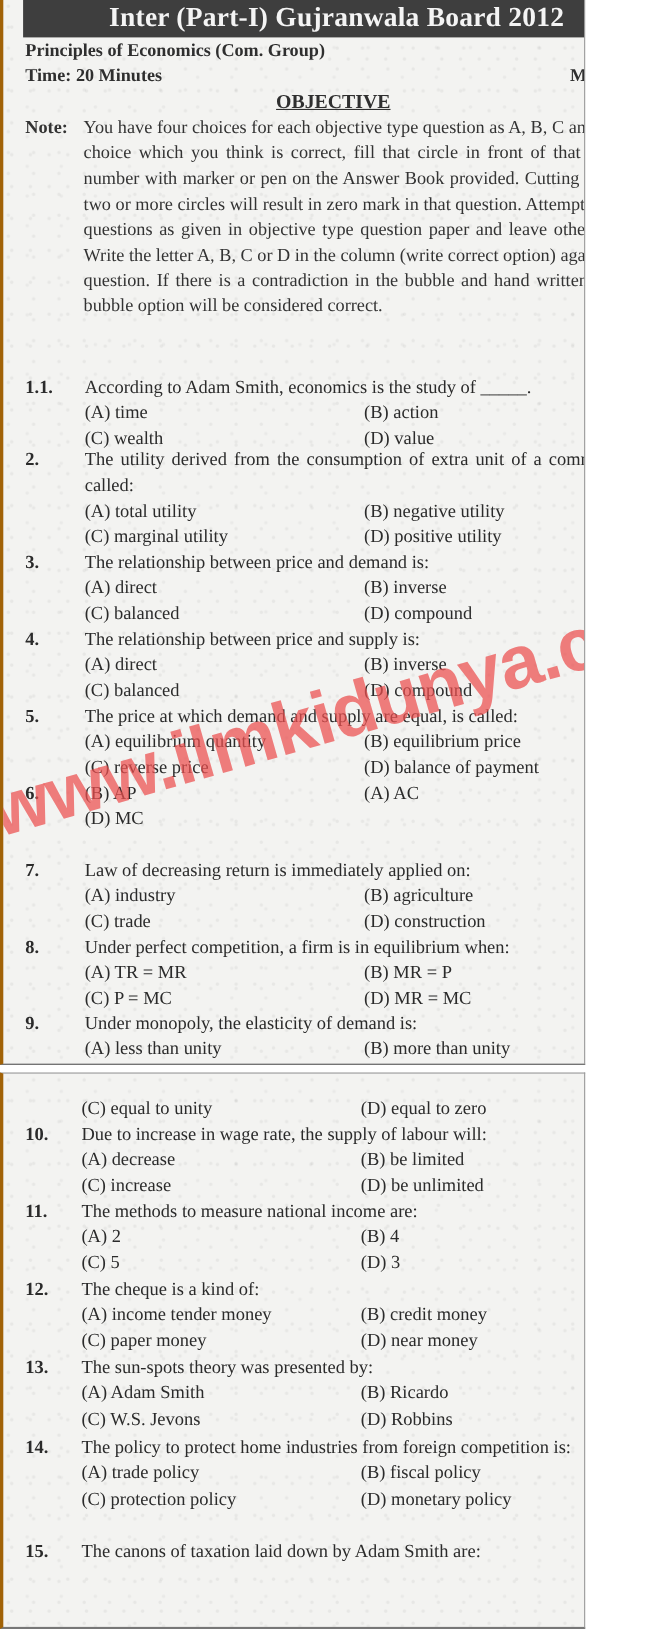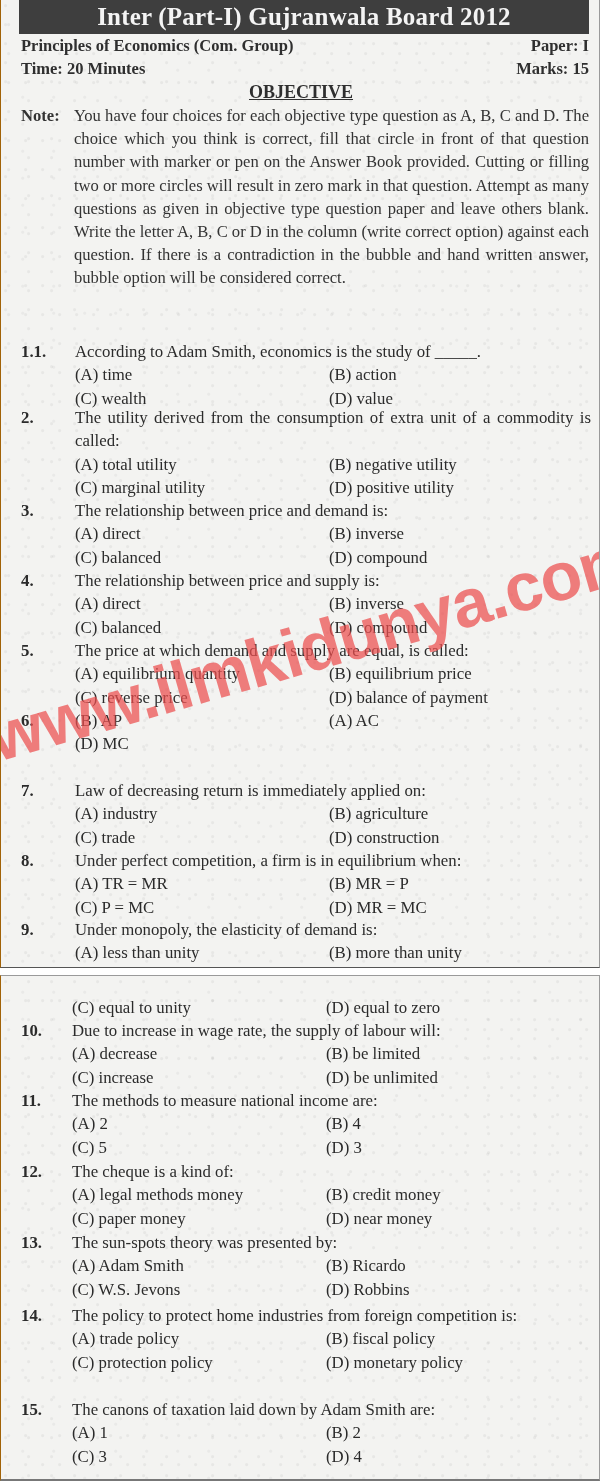--- a/index.html
+++ b/index.html
@@ -1,22 +1,22 @@
 <!DOCTYPE html>
 <html><head>
 <meta charset="utf-8">
 <style>
   * { box-sizing: border-box; margin: 0; padding: 0; }
   html, body { width: 600px; height: 1481px; background: #ffffff; overflow: hidden; }
   body { position: relative; font-family: "Liberation Serif", "DejaVu Serif", serif; color: #2a2a2a; }
 
   .page-part {
-    position: absolute; left: 0; width: 600px;
+    position: absolute; left: 0; width: 532px;
     background: #f3f3f1;
-    border-left: 1px solid #a16207; border-right: 1px solid #9a9a9a;
+    border-left: 3px solid #a16207; border-right: 1px solid #9a9a9a;
     overflow: hidden;
   }
   #part-top { top: 0; height: 968px; border-bottom: 1px solid #555; }
   #part-bottom { top: 975px; height: 506px; border-top: 1px solid #9a9a9a; border-bottom: 2px solid #777; padding-left: 40px; }
 
   .speckle {
     position: absolute; inset: 0; pointer-events: none;
     background-image:
       radial-gradient(circle at 20% 30%, rgba(0,0,0,0.05) 0 1px, transparent 2px),
       radial-gradient(circle at 70% 60%, rgba(0,0,0,0.04) 0 1px, transparent 2px),
@@ -223,21 +223,21 @@
       <span class="opt">(B) 4</span>
       <span class="opt">(C) 5</span>
       <span class="opt">(D) 3</span>
     </div>
   </div>
 
   <div class="q q-bottom" style="top:184px;">
     <span class="q-num">12.</span>
     <div class="q-text">The cheque is a kind of:</div>
     <div class="opts">
-      <span class="opt">(A) legal methods money</span>
+      <span class="opt">(A) income tender money</span>
       <span class="opt">(B) credit money</span>
       <span class="opt">(C) paper money</span>
       <span class="opt">(D) near money</span>
     </div>
   </div>
 
   <div class="q q-bottom" style="top:255px;">
     <span class="q-num">13.</span>
     <div class="q-text">The sun-spots theory was presented by:</div>
     <div class="opts">
@@ -255,20 +255,14 @@
       <span class="opt">(A) trade policy</span>
       <span class="opt">(B) fiscal policy</span>
       <span class="opt">(C) protection policy</span>
       <span class="opt">(D) monetary policy</span>
     </div>
   </div>
 
   <div class="q q-bottom" style="top:422px;">
     <span class="q-num">15.</span>
     <div class="q-text">The canons of taxation laid down by Adam Smith are:</div>
-    <div class="opts">
-      <span class="opt">(A) 1</span>
-      <span class="opt">(B) 2</span>
-      <span class="opt">(C) 3</span>
-      <span class="opt">(D) 4</span>
-    </div>
   </div>
 </div>
 
 </body></html>

